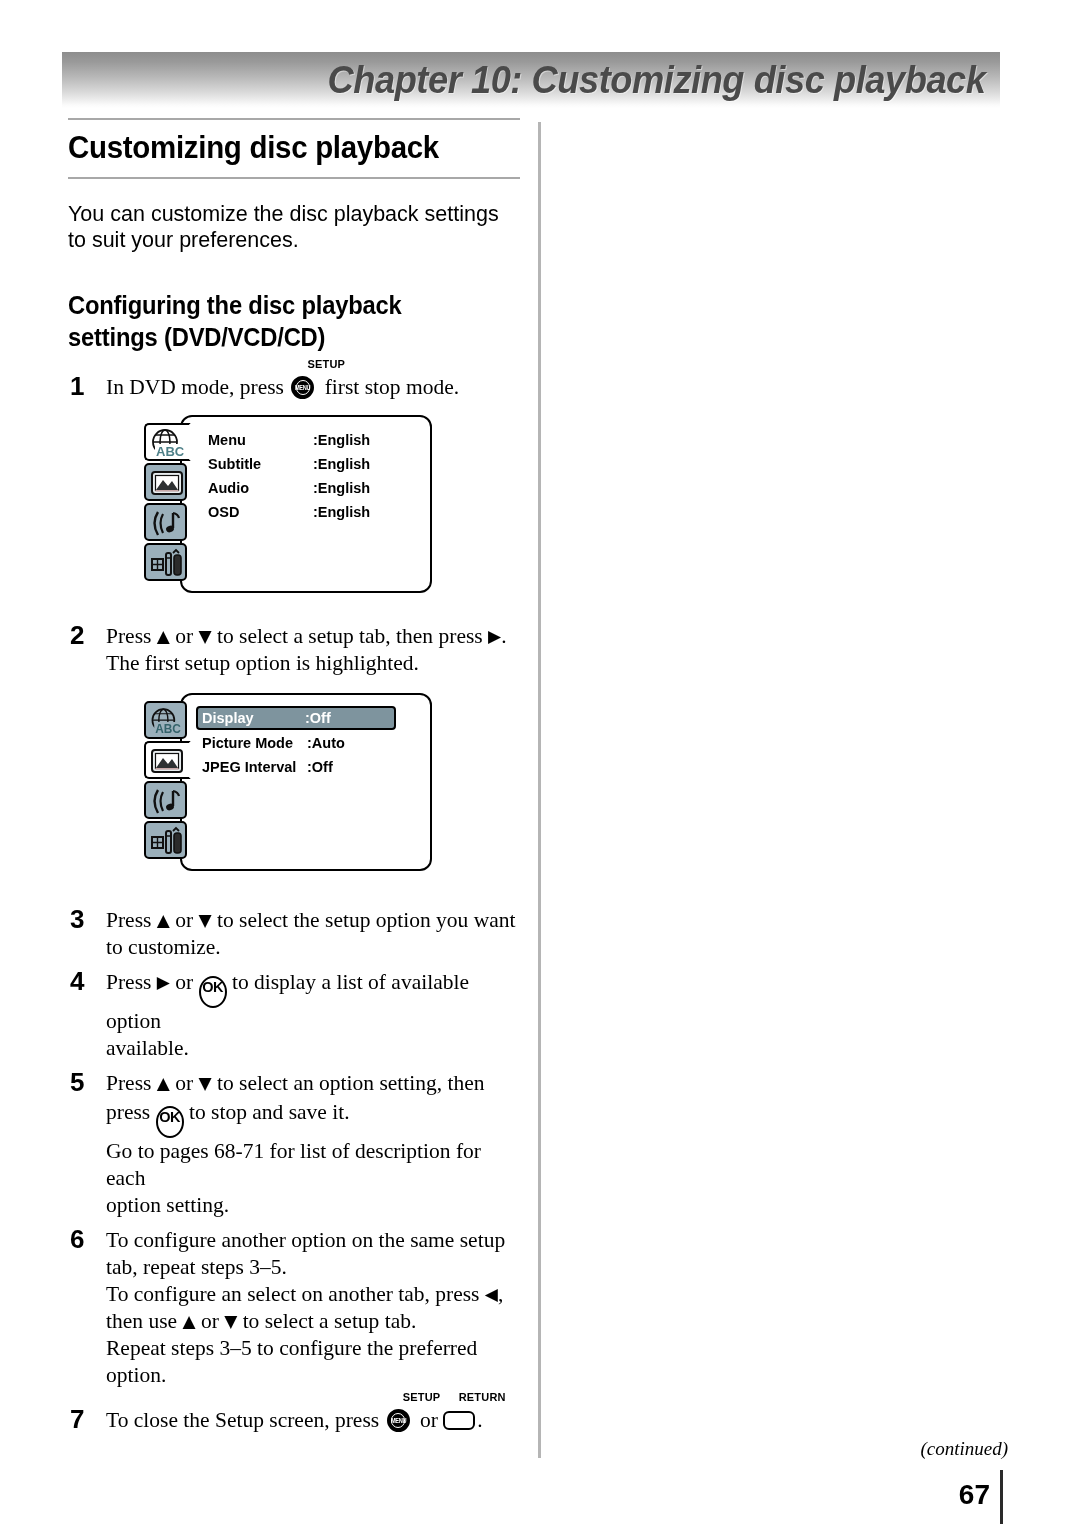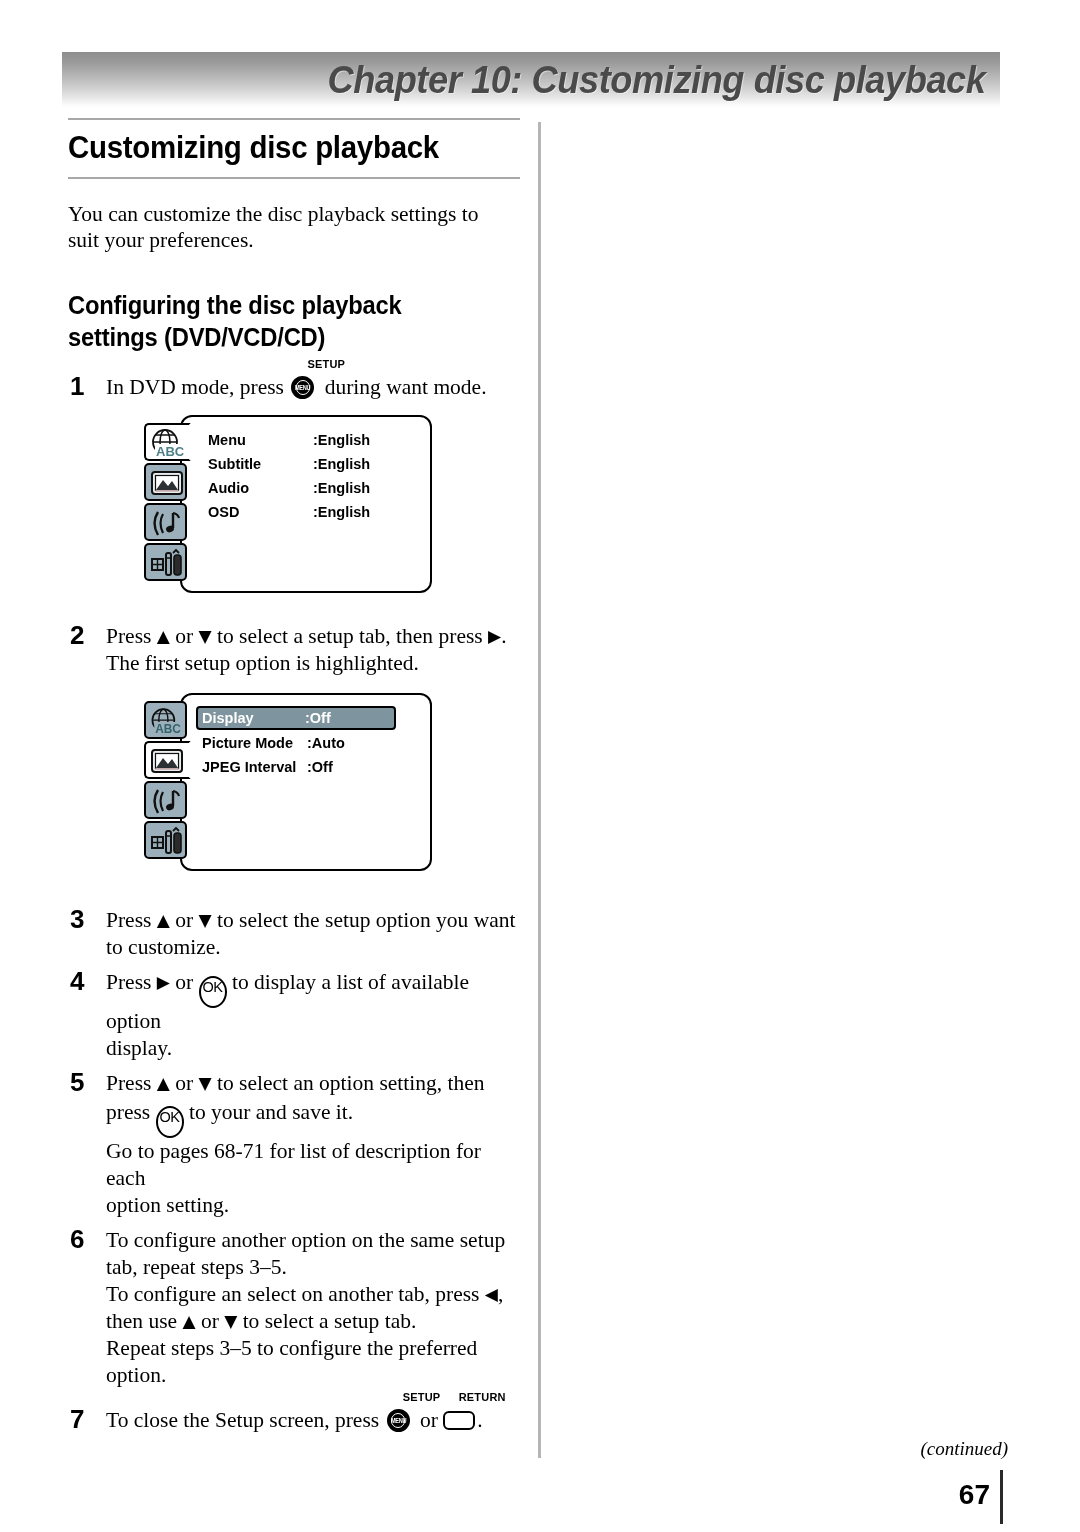--- a/index.html
+++ b/index.html
@@ -78,21 +78,21 @@
     font-size: 31px;
     line-height: 44px;
     letter-spacing: -0.3px;
     transform: scaleX(0.95);
     transform-origin: left center;
     margin: 6px 0 7px 0;
     white-space: nowrap;
   }
 
   #intro-paragraph {
-    font-family: Liberation Serif, serif;
+    font-family: Liberation Sans, sans-serif;
     font-size: 21.5px;
     line-height: 26px;
     margin-top: 22px;
     width: 440px;
   }
 
   #section-heading {
     font-family: "Liberation Sans", sans-serif;
     font-weight: bold;
     font-size: 25px;
@@ -142,21 +142,21 @@
   
   .ok-key {
     display: inline-block;
     border: 2.2px solid #000;
     border-radius: 50%;
     width: 28px;
     height: 32px;
     line-height: 19px;
     text-align: center;
     font-family: "Liberation Sans", sans-serif;
-    font-weight: normal;
+    font-weight: bold;
     font-size: 14.5px;
     letter-spacing: -0.5px;
     vertical-align: -3px;
     box-sizing: border-box;
   }
 
   
   .key-with-caption {
     display: inline-block;
     position: relative;
@@ -352,21 +352,21 @@
   <div class="rule-bottom"></div>
 
   <p id="intro-paragraph">You can customize the disc playback settings to suit your preferences.</p>
 
   <h2 id="section-heading">Configuring the disc playback settings (DVD/VCD/CD)</h2>
 
   <div class="step">
     <span class="step-num">1</span>
     <p><span>In DVD mode, press </span><span class="key-with-caption"><span class="caption">SETUP</span><span class="setup-key-glyph">
             <span class="inner-label">MENU</span>
-          </span></span><span> during want mode.</span></p>
+          </span></span><span> first stop mode.</span></p>
   </div>
 
   <div class="osd-figure" style="height:198px;">
     <div class="osd-panel">
       <div class="osd-rows">
         <div class="osd-row">
           <span class="label">Menu</span>
           <span class="value">:English</span>
         </div>
         <div class="osd-row">
@@ -494,27 +494,27 @@
 
   <div class="step" style="margin-top:14px;">
     <span class="step-num">3</span>
     <p><span>Press </span><span class="arrow">▲</span><span> or </span><span class="arrow">▼</span><span> to select the setup option you want</span></p>
     <p>to customize.</p>
   </div>
 
   <div class="step" style="margin-top:8px;">
     <span class="step-num">4</span>
     <p><span>Press </span><span class="arrow">▶</span><span> or </span><span class="ok-key">OK</span><span> to display a list of available option</span></p>
-    <p>display.</p>
+    <p>available.</p>
   </div>
 
   <div class="step" style="margin-top:8px;">
     <span class="step-num">5</span>
     <p><span>Press </span><span class="arrow">▲</span><span> or </span><span class="arrow">▼</span><span> to select an option setting, then</span></p>
-    <p style="line-height:30px;"><span>press </span><span class="ok-key">OK</span><span> to your and save it.</span></p>
+    <p style="line-height:30px;"><span>press </span><span class="ok-key">OK</span><span> to stop and save it.</span></p>
     <p>Go to pages 68-71 for list of description for each</p>
     <p>option setting.</p>
   </div>
 
   <div class="step" style="margin-top:8px;">
     <span class="step-num">6</span>
     <p>To configure another option on the same setup</p>
     <p>tab, repeat steps 3–5.</p>
     <p><span>To configure an select on another tab, press </span><span class="arrow">◀</span><span>,</span></p>
     <p><span>then use </span><span class="arrow">▲</span><span> or </span><span class="arrow">▼</span><span> to select a setup tab.</span></p>

